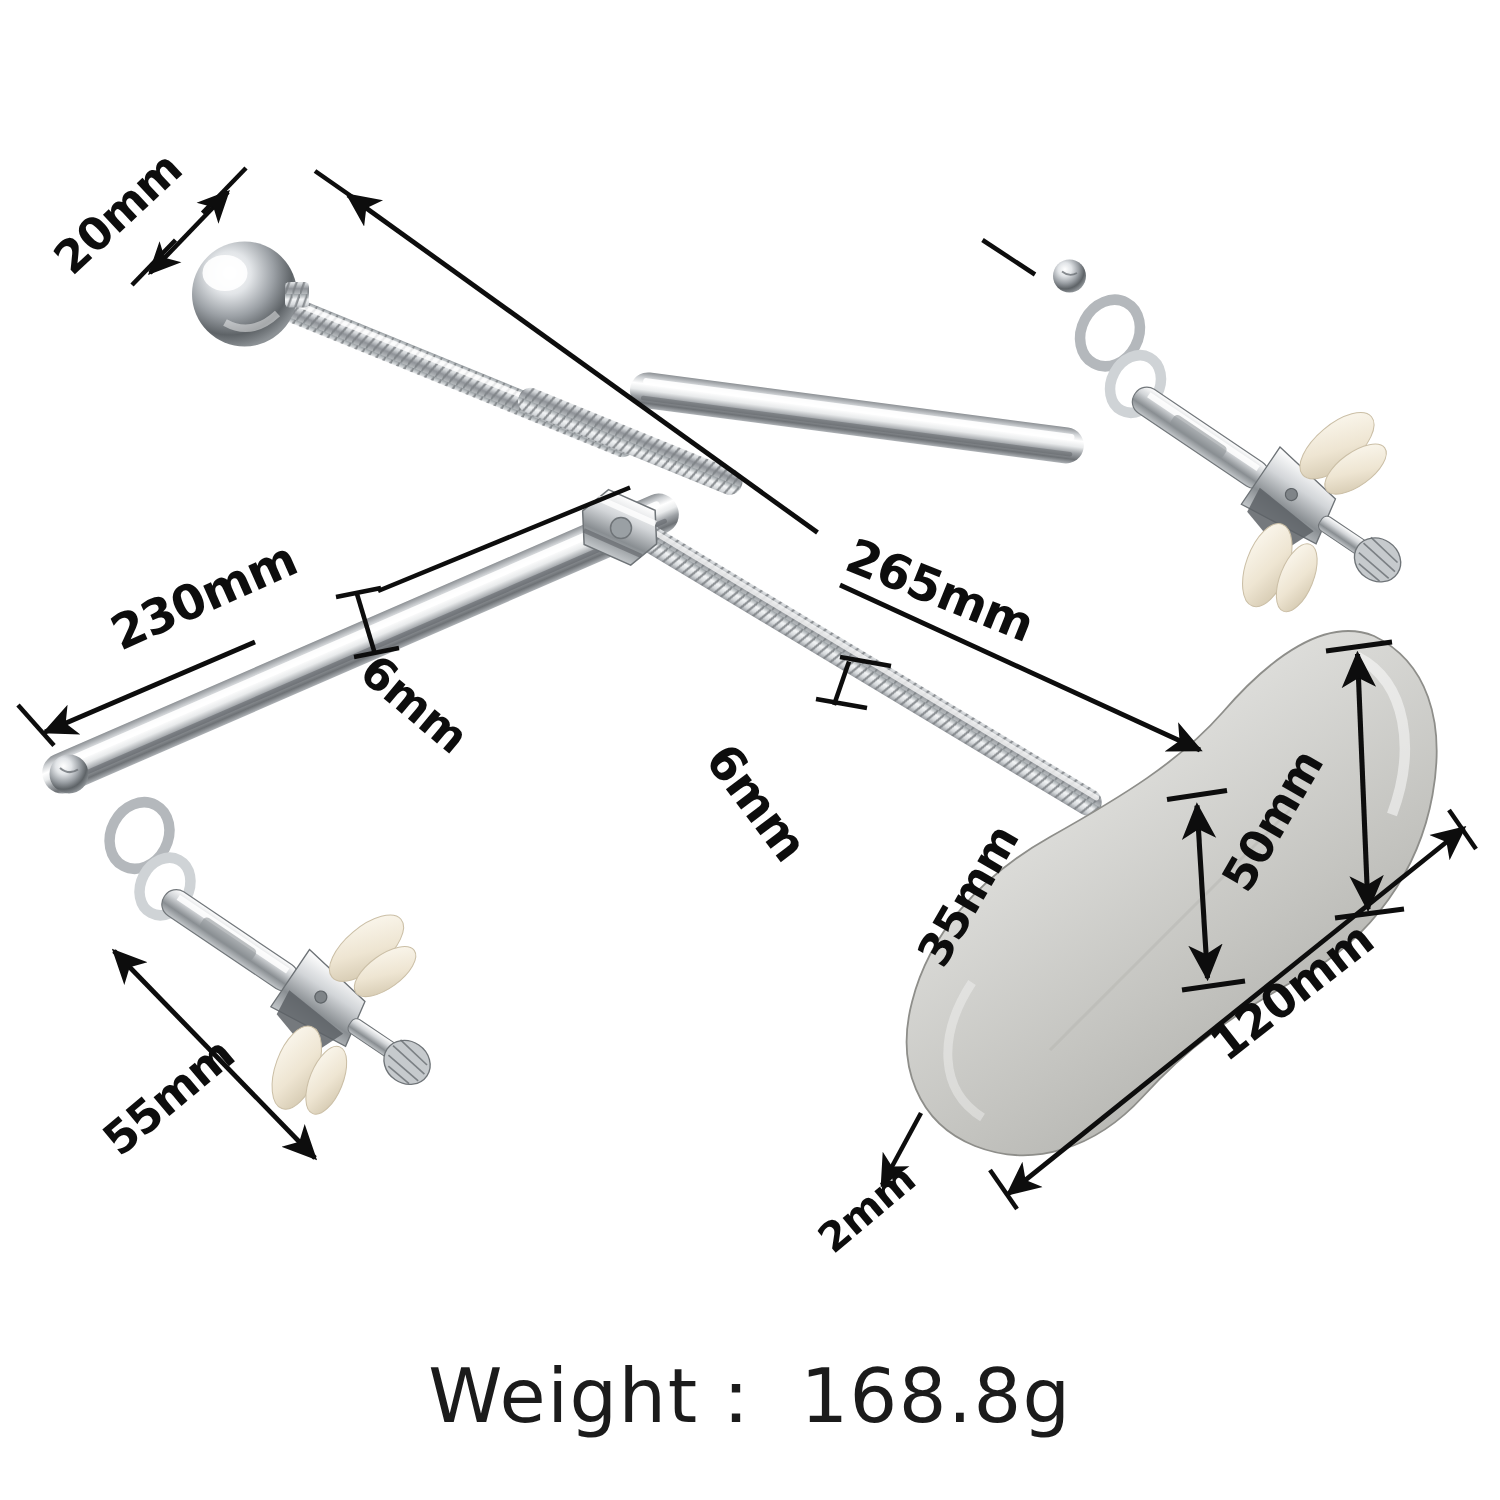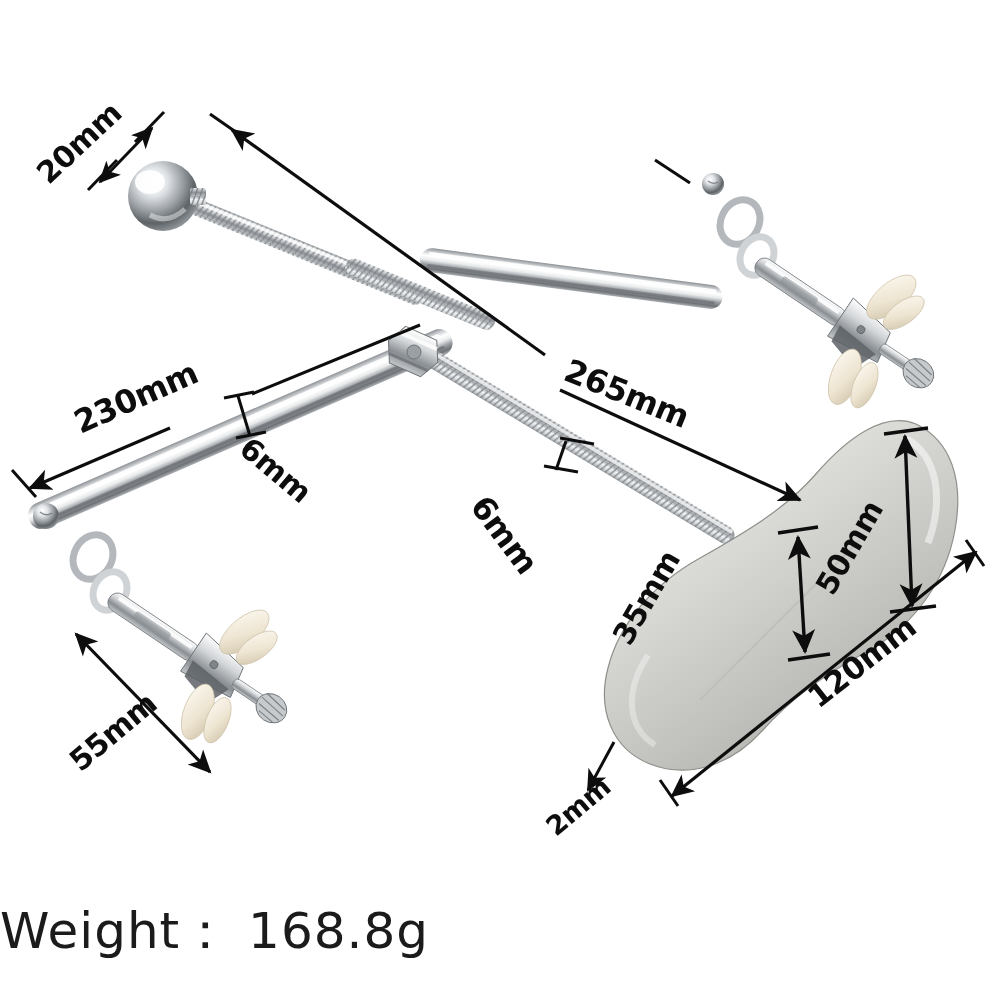--- a/index.html
+++ b/index.html
@@ -20,21 +20,21 @@
     color:#0d0d0d;
     white-space:nowrap;
     letter-spacing:-0.5px;
     transform-origin:0 50%;
     line-height:1;
   }
   #weight{
     position:absolute;
     left:0;right:0;
     top:898px;
-    text-align:left;
+    text-align:center;
     font-family:"DejaVu Sans","Liberation Sans",sans-serif;
     font-size:50px;
     font-weight:400;
     color:#1b1b1b;
     letter-spacing:1px;
   }
 </style>
 </head>
 <body>
 

